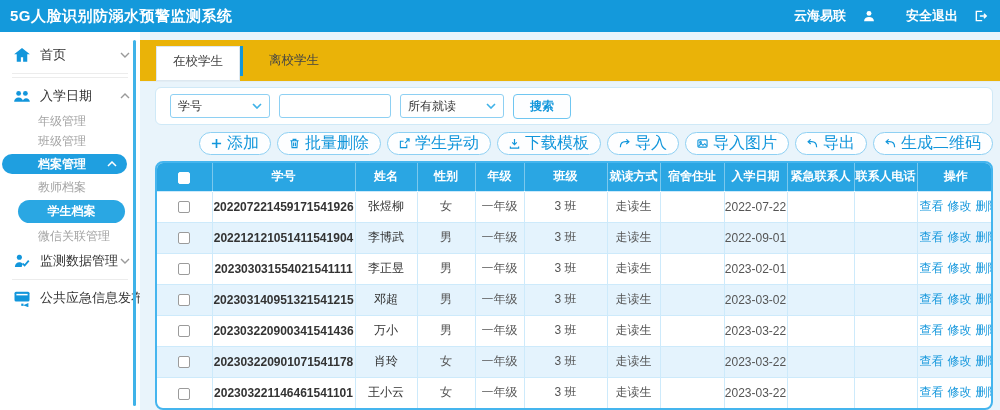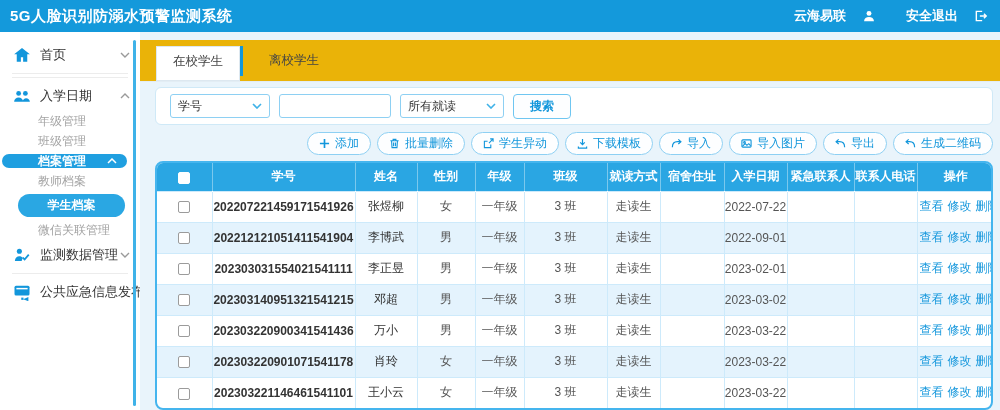--- a/index.html
+++ b/index.html
@@ -18,42 +18,42 @@
   .sidebar { width:140px; background:#fff; position:relative; overflow:hidden; flex:none; padding-top:8px; }
   .main { flex:1; display:flex; flex-direction:column; background:#e9f4fb; overflow:hidden; }
 
   
   .s-item { display:flex; align-items:center; height:30px; padding:0 10px 0 12px; cursor:pointer; }
   .s-item .lbl { margin-left:8px; font-size:13px; font-weight:400; color:#333; white-space:nowrap; }
   .s-item .chev { margin-left:auto; }
   .s-icon { width:20px; height:18px; flex:none; }
   .s-div { border-top:1px solid #ececec; margin:3px 12px; }
   .s-sub { height:20px; line-height:20px; padding-left:38px; font-size:12px; color:#a3a3a3; cursor:pointer; white-space:nowrap; }
-  .s-pill-lg { display:flex; align-items:center; height:14px; margin:3px 13px 3px 2px; padding-left:36px; background:#1f9fe0; border-radius:13px; color:#fff; font-size:12px; font-weight:700; cursor:pointer; }
+  .s-pill-lg { display:flex; align-items:center; height:20px; margin:3px 13px 3px 2px; padding-left:36px; background:#1f9fe0; border-radius:13px; color:#fff; font-size:12px; font-weight:700; cursor:pointer; }
   .s-pill-lg .chev { margin-left:auto; margin-right:10px; }
   .s-pill-sm { height:23px; line-height:23px; margin:3px 15px 3px 18px; background:#2aa7e3; border-radius:12px; color:#fff; text-align:center; font-size:12px; font-weight:700; cursor:pointer; }
   .s-scroll { position:absolute; right:4px; top:8px; width:3px; height:366px; background:#3fb2e8; border-radius:2px; }
 
   
   .tabstrip { background:#eab308; height:42px; margin-top:8px; display:flex; padding:6px 0 0 16px; border-bottom:1px solid #e3edf4; flex:none; }
   .tab-active { background:#fff; border:1px solid #dde8f0; padding:6px 16px; font-size:12.5px; color:#444; cursor:pointer; }
   .tab-sep { width:3px; height:30px; background:#1296db; margin-right:12px; }
   .tab { padding:6px 14px; font-size:12.5px; color:#444; cursor:pointer; }
 
   
   .content { padding:5px 7px 0 15px; display:flex; flex-direction:column; }
 
   .search-panel { background:#fff; border:1px solid #cfe9f7; border-radius:6px; height:38px; display:flex; align-items:center; gap:9px; padding-left:14px; }
   .sel { position:relative; display:flex; align-items:center; justify-content:space-between; border:1px solid #8ed0f3; border-radius:3px; height:24px; background:#fff; padding:0 7px; cursor:pointer; color:#333; }
   .sel-1 { width:100px; } .sel-2 { width:104px;text-align:center; }
   .inp { width:112px; height:24px; border:1px solid #8ed0f3; border-radius:3px; background:#fff; padding:0 6px; font-family:inherit; font-size:12px; }
   .search-btn { width:58px; height:25px; border:1px solid #6fc6f1; border-radius:4px; background:#fdfeff; color:#1296db; font-weight:700; font-size:12px; font-family:inherit; cursor:pointer; }
 
   .toolbar { display:flex; justify-content:flex-end; gap:6px; margin:7px 0 6px; }
-  .tbtn { display:inline-flex; align-items:center; gap:5px; border:1px solid #8ed0f3; border-radius:12px; background:#fdfeff; color:#1296db; font-size:12px; font-family:inherit; padding:3px 11px; height:23px; cursor:pointer; white-space:nowrap; }
+  .tbtn { display:inline-flex; align-items:center; gap:5px; border:1px solid #8ed0f3; border-radius:12px; background:#fdfeff; color:#1296db; font-size:16px; font-family:inherit; padding:3px 11px; height:23px; cursor:pointer; white-space:nowrap; }
   .tbtn svg { flex:none; }
 
   
   .table-wrap { border:2px solid #45b5ee; border-radius:8px; overflow:hidden; background:#fff; }
   table { width:100%; border-collapse:collapse; table-layout:fixed; font-size:12px; }
   thead th { background:#2aa6e3; color:#fff; font-weight:700; height:28px; border-right:1px solid rgba(255,255,255,.38); text-align:center; }
   thead th:last-child { border-right:none; }
   tbody td { height:31px; text-align:center; color:#555; border-top:1px solid #cdeafb; border-right:1px solid #cdeafb; overflow:hidden; white-space:nowrap; }
   tbody td:last-child { border-right:none; }
   tbody tr:nth-of-type(even) { background:#e4f3fd; }

